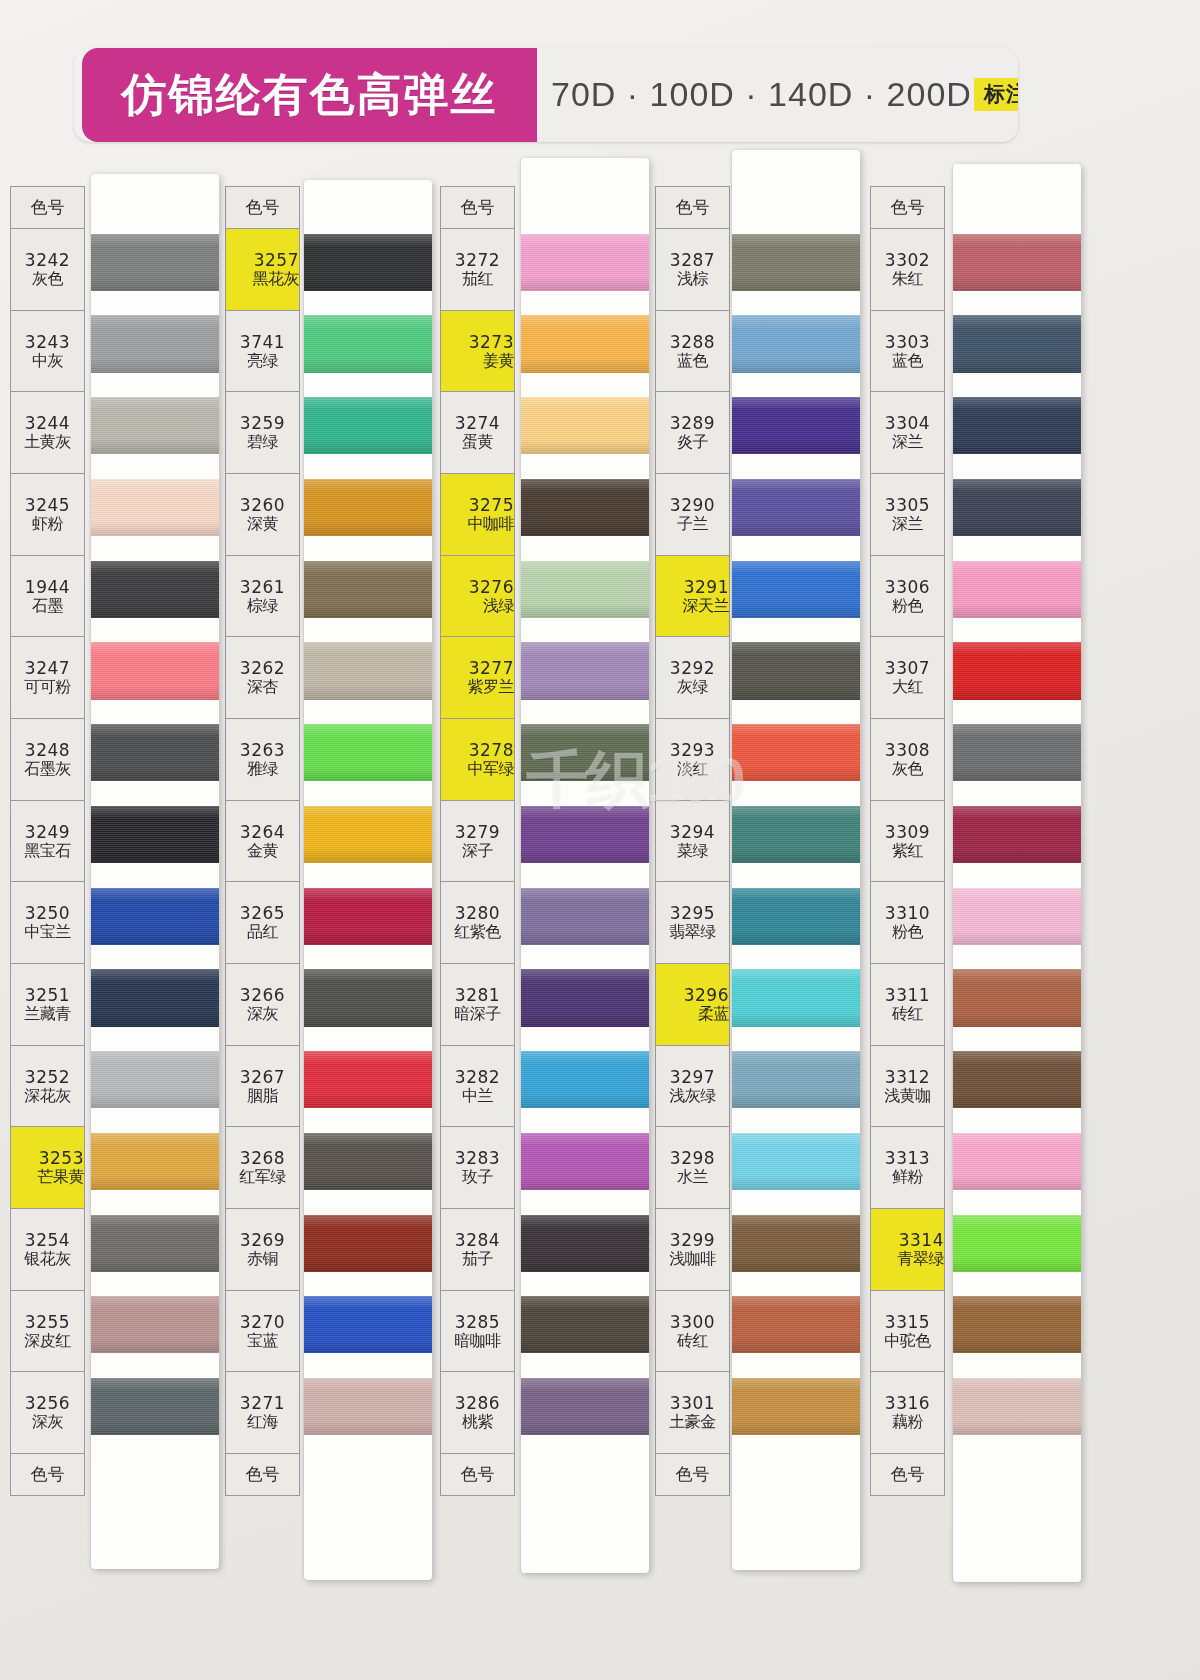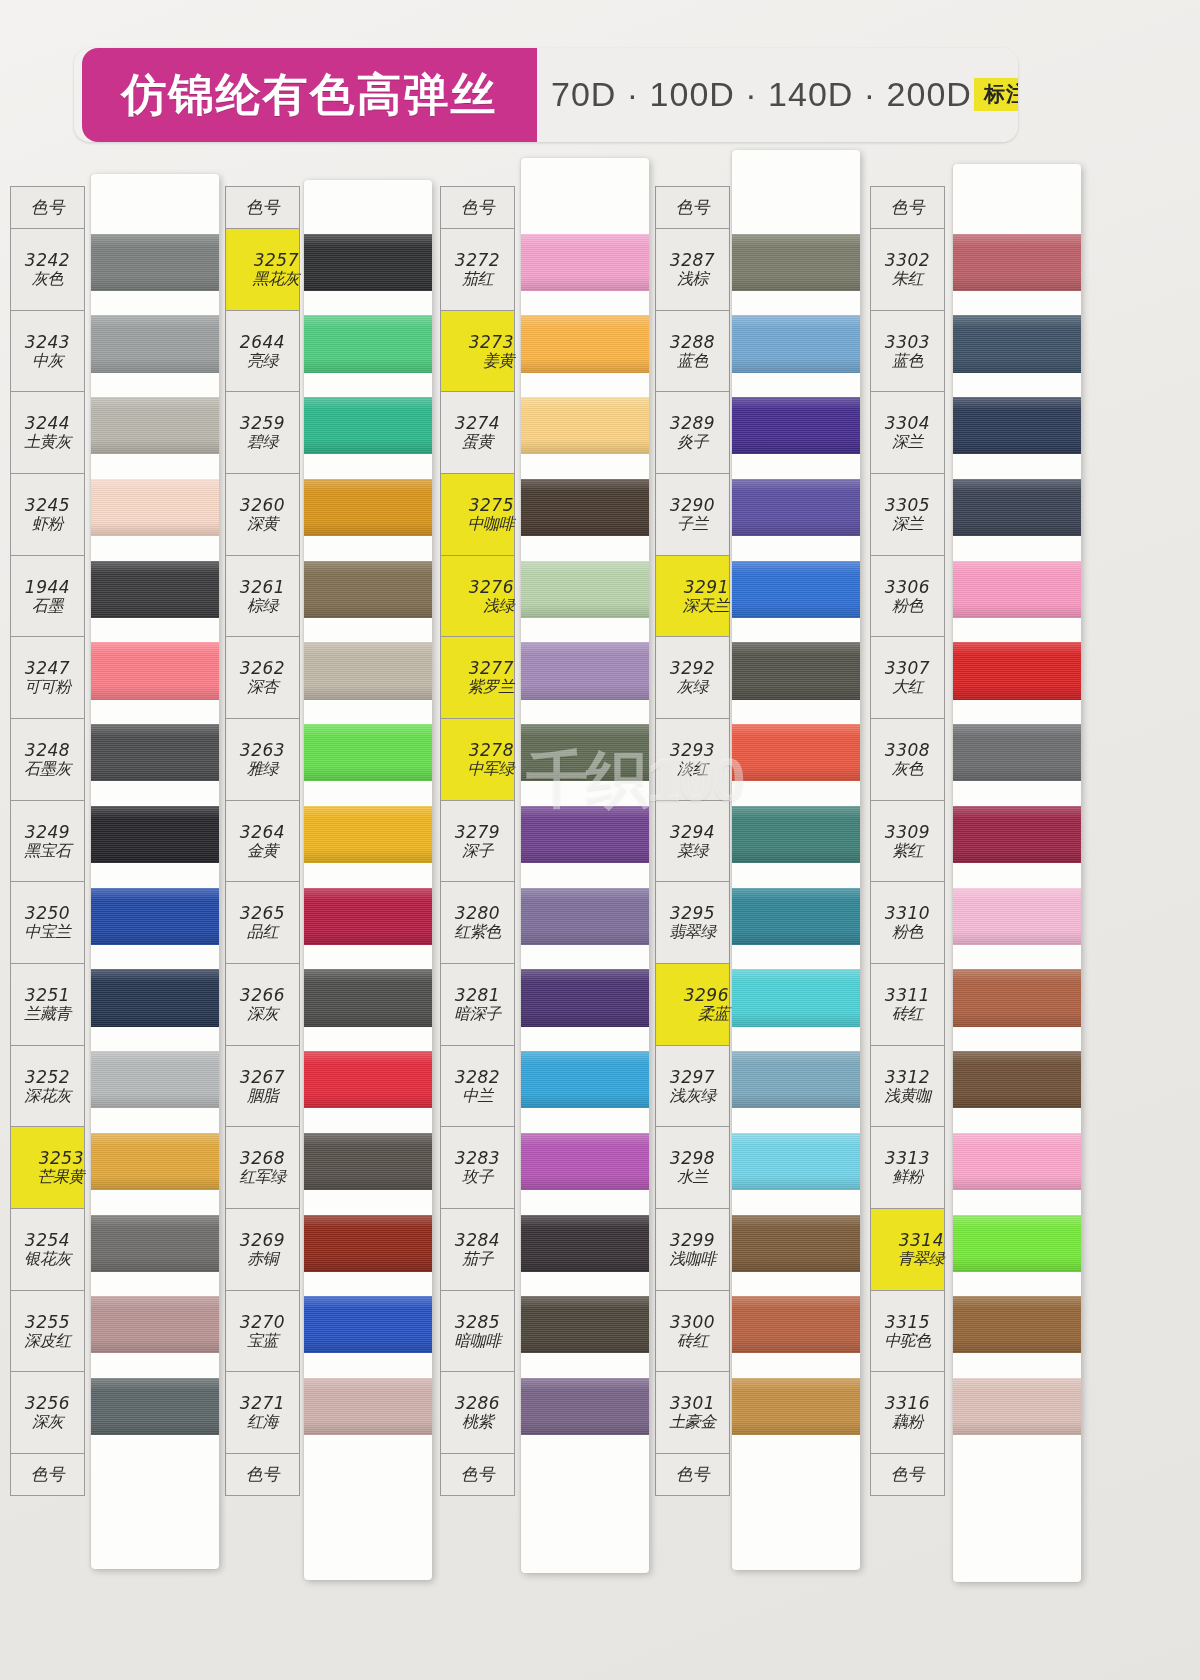--- a/index.html
+++ b/index.html
@@ -34,21 +34,21 @@
   .note {
     background:#eee327; color:#262626; font-weight:bold; font-size:21px;
     letter-spacing:1px; padding:2px 10px 3px; white-space:nowrap;
     font-family:"DejaVu Sans","Liberation Sans",sans-serif;
   }
 
   
   #grid { position:absolute; left:10px; top:186px; width:1086px; height:1310px; display:flex; }
   .colgroup { display:flex; width:215px; }
   .codecol { width:75px; display:flex; flex-direction:column;
-             border-left:1px solid #9a9a9a; border-top:1px solid #9a9a9a;font-style:italic; }
+             border-left:1px solid #9a9a9a; border-top:1px solid #9a9a9a; }
   .cell {
     flex:1 0 0; border-bottom:1px solid #9a9a9a; border-right:1px solid #9a9a9a;
     background:#eceae6; display:flex; flex-direction:column;
     align-items:center; justify-content:center; line-height:1.12;
     font-family:"DejaVu Sans","Liberation Sans",sans-serif;
   }
   .cell.hdrcell, .cell.ftrcell { flex:0 0 42px; }
   .cell .code { font-size:17px; color:#2a2a2a; letter-spacing:.5px; }
   .cell .nm   { font-size:16px; color:#2a2a2a; letter-spacing:-.5px; white-space:nowrap; }
   .cell.hl { background:#ece21f;align-items:flex-end; }
@@ -186,21 +186,21 @@
       </div>
     </div>
     <div class="colgroup">
       <div class="codecol">
         <div class="cell hdrcell label">色号</div>
         <div class="cell hl">
           <span class="code">3257</span>
           <span class="nm">黑花灰</span>
         </div>
         <div class="cell">
-          <span class="code">2644</span>
+          <span class="code">3741</span>
           <span class="nm">亮绿</span>
         </div>
         <div class="cell">
           <span class="code">3259</span>
           <span class="nm">碧绿</span>
         </div>
         <div class="cell">
           <span class="code">3260</span>
           <span class="nm">深黄</span>
         </div>

